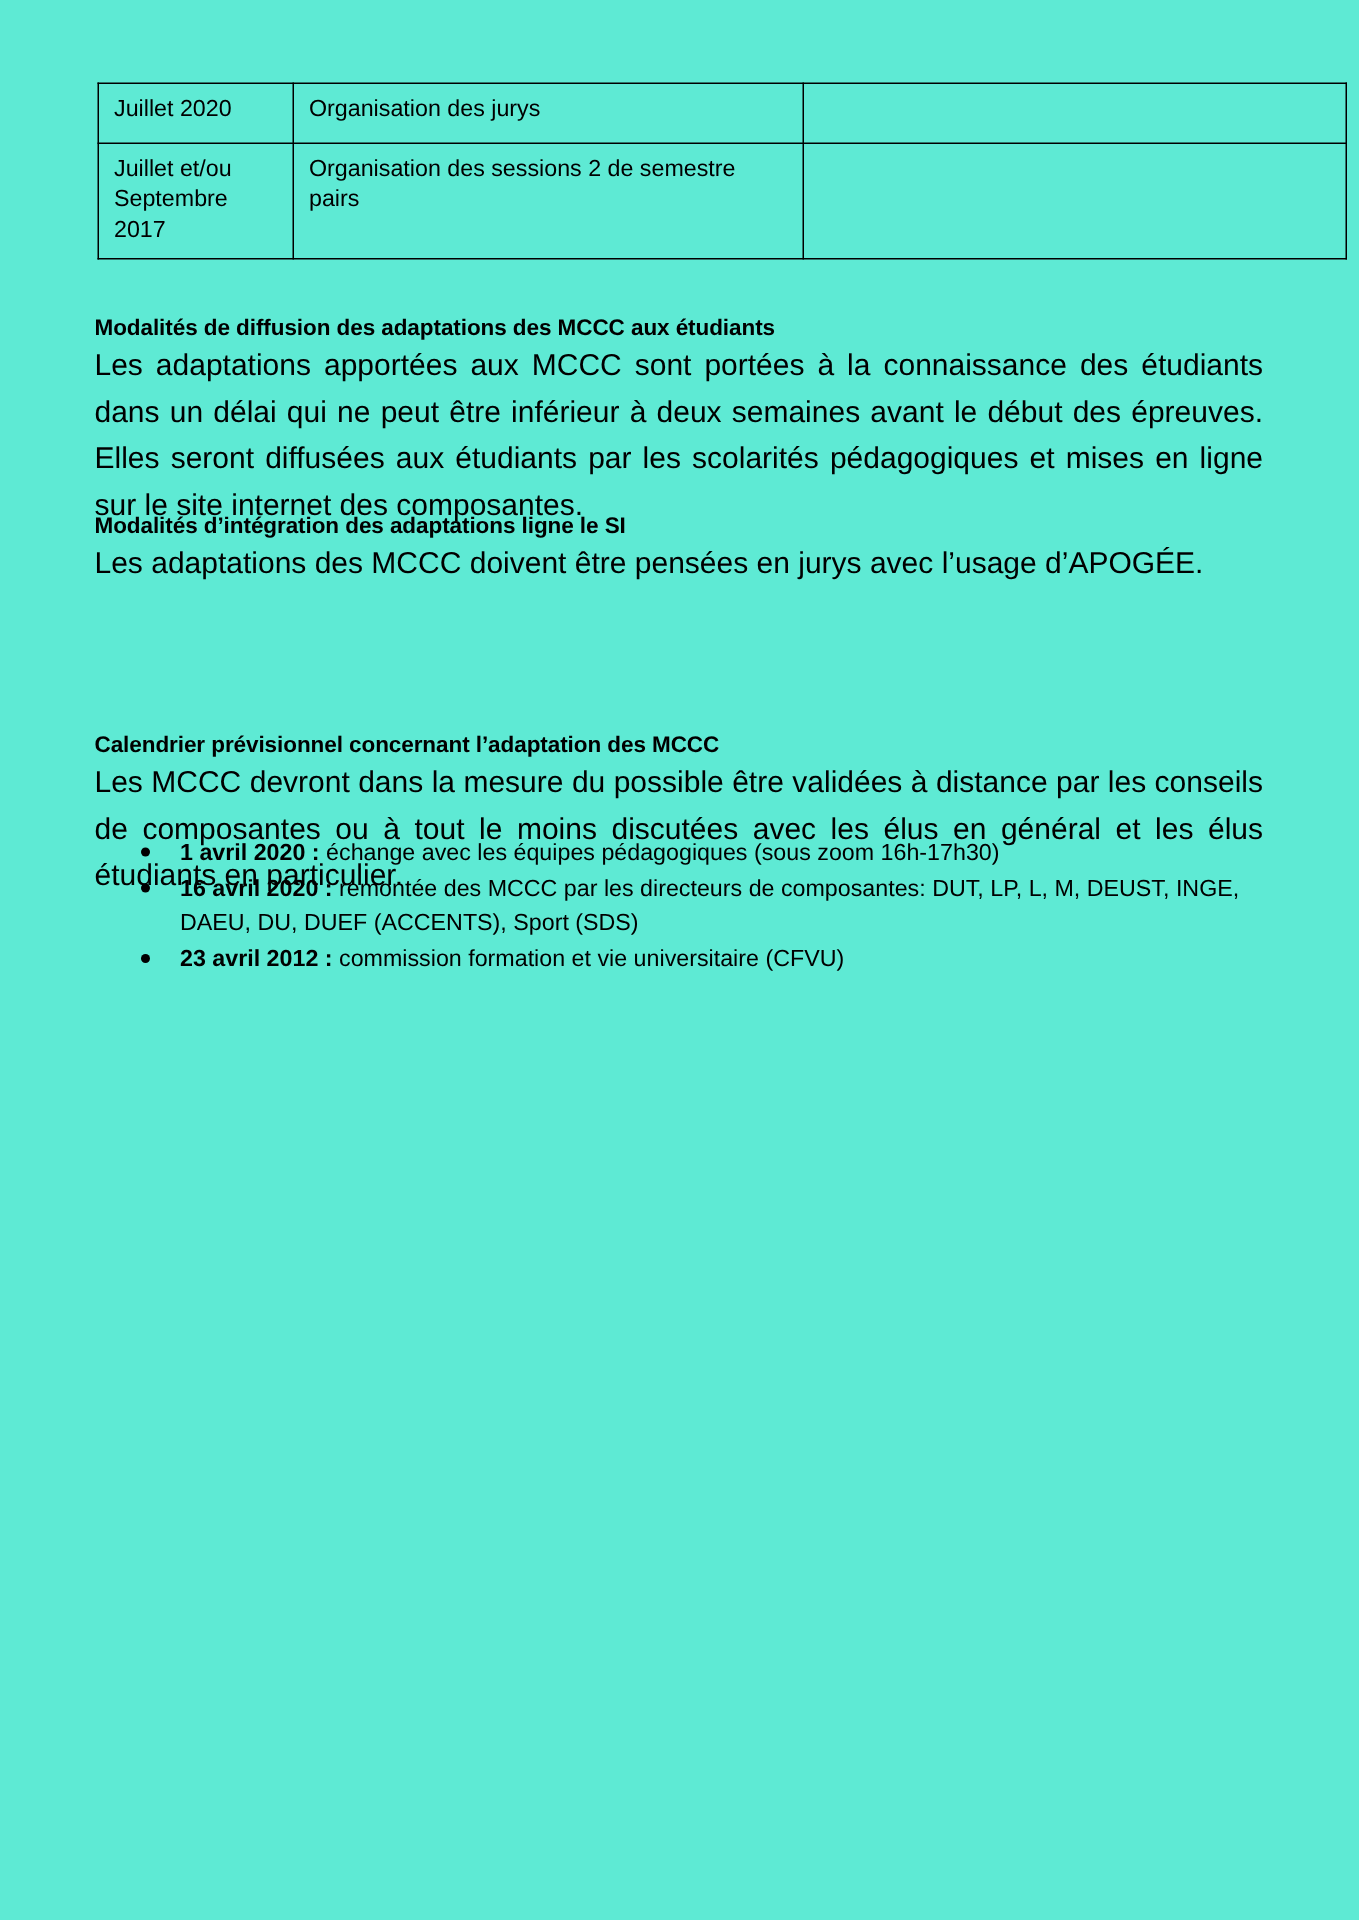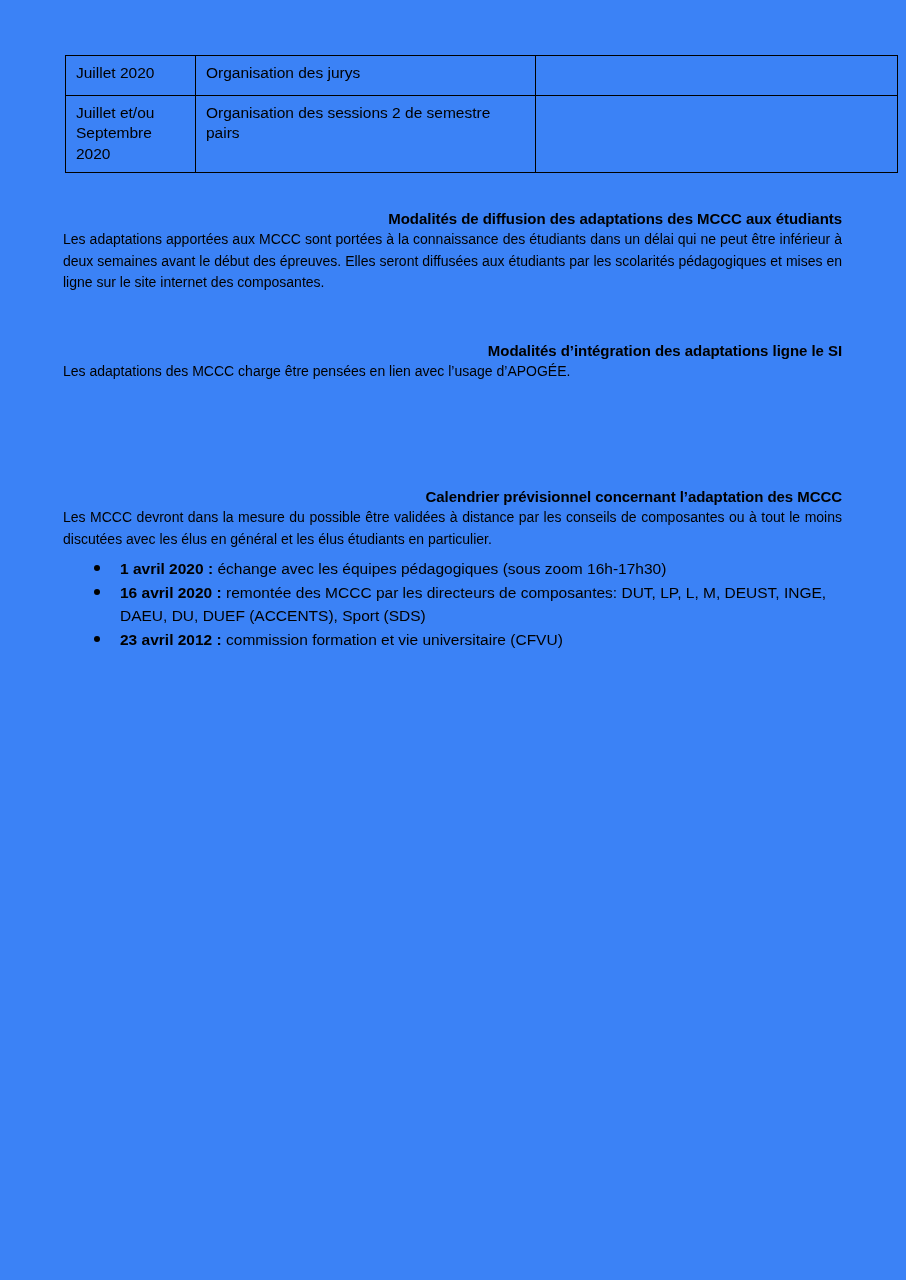--- a/index.html
+++ b/index.html
@@ -16,21 +16,21 @@
     color: #000000;
     -webkit-font-smoothing: antialiased;
   }
 
   .page {
     position: absolute;
     left: 0;
     top: 0;
     width: 906px;
     height: 1280px;
-    background: #3b82f6;
+    background: #5eead4;
     overflow: hidden;
   }
 
   
   .calendar-table {
     position: absolute;
     left: 65px;
     top: 55px;
     width: 775px;
     border-collapse: collapse;
@@ -61,24 +61,23 @@
 
   .section {
     margin: 0;
   }
   .section-heading {
     font-size: 15px;
     font-weight: bold;
     line-height: 1.36;
     margin: 0;
     letter-spacing: -0.05px;
-    text-align: right;
   }
   .section-para {
-    font-size: 14px;
+    font-size: 20px;
     line-height: 1.54;
     margin: 0;
     text-align: justify;
     text-justify: inter-word;
   }
   .section-para.nojustify {
     text-align: left;
   }
 
   #sec-diffusion { position: absolute; top: 209px; left: 0; width: 779px; }
@@ -124,37 +123,37 @@
 <div class="page">
 
   <table class="calendar-table">
     <tbody>
       <tr class="row-one">
         <td class="col-period">Juillet 2020</td>
         <td class="col-action">Organisation des jurys</td>
         <td class="col-blank"></td>
       </tr>
       <tr class="row-two">
-        <td class="col-period">Juillet et/ou Septembre 2020</td>
+        <td class="col-period">Juillet et/ou Septembre 2017</td>
         <td class="col-action">Organisation des sessions 2 de semestre pairs</td>
         <td class="col-blank"></td>
       </tr>
     </tbody>
   </table>
 
   <div class="content">
 
     <div class="section" id="sec-diffusion">
       <p class="section-heading">Modalités de diffusion des adaptations des MCCC aux étudiants</p>
       <p class="section-para">Les adaptations apportées aux MCCC sont portées à la connaissance des étudiants dans un délai qui ne peut être inférieur à deux semaines avant le début des épreuves. Elles seront diffusées aux étudiants par les scolarités pédagogiques et mises en ligne sur le site internet des composantes.</p>
     </div>
 
     <div class="section" id="sec-si">
       <p class="section-heading">Modalités d’intégration des adaptations ligne le SI</p>
-      <p class="section-para nojustify">Les adaptations des MCCC charge être pensées en lien avec l’usage d’APOGÉE.</p>
+      <p class="section-para nojustify">Les adaptations des MCCC doivent être pensées en jurys avec l’usage d’APOGÉE.</p>
     </div>
 
     <div class="section" id="sec-calendrier">
       <p class="section-heading">Calendrier prévisionnel concernant l’adaptation des MCCC</p>
       <p class="section-para">Les MCCC devront dans la mesure du possible être validées à distance par les conseils de composantes ou à tout le moins discutées avec les élus en général et les élus étudiants en particulier.</p>
     </div>
 
     <ul class="bullet-list">
       <li class="bullet-item">
         <span class="bullet-dot"></span>

